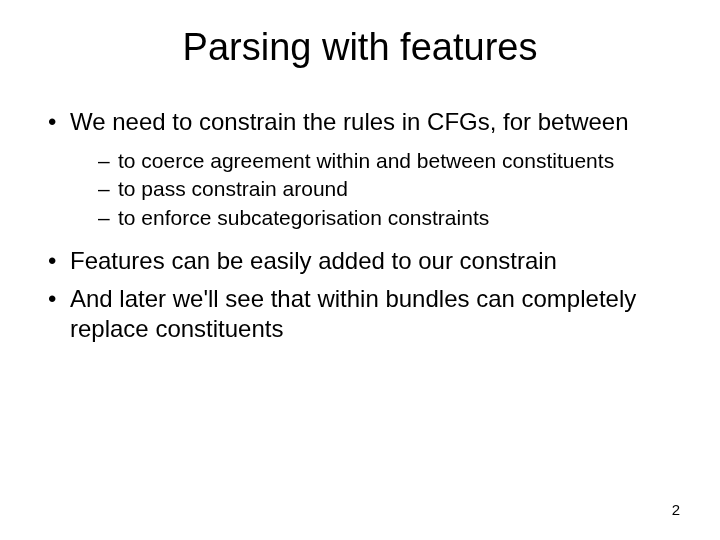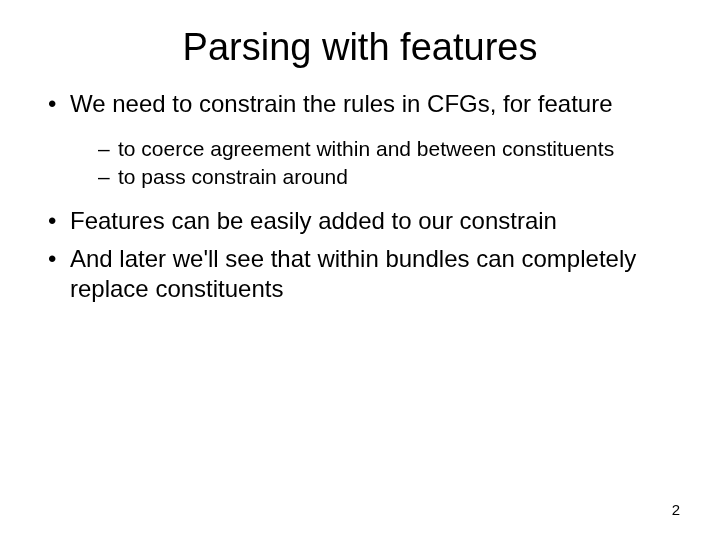--- a/index.html
+++ b/index.html
@@ -1,38 +1,39 @@
 <!DOCTYPE html>
 <html><head>
 <meta charset="utf-8">
 <style>
   * { margin: 0; padding: 0; box-sizing: border-box; }
   html, body { width: 720px; height: 540px; background: #fff; font-family: Arial, Helvetica, sans-serif; color: #000; }
   .slide { width: 720px; height: 540px; position: relative; padding: 20px 30px 30px 30px; }
-  .title { font-size: 38px; text-align: center; margin-top: 6px; margin-bottom: 20px; font-weight: normal; }
+  .title { font-size: 38px; text-align: center; margin-top: 6px; margin-bottom: 38px; font-weight: normal; }
   .bullets-lvl1 { list-style: none; padding-left: 18px; }
   .bullets-lvl1 > li { font-size: 24px; line-height: 1.25; margin-bottom: 8px; position: relative; padding-left: 22px; }
   .bullets-lvl1 > li::before { content: "•"; position: absolute; left: 0; top: 0; }
-  .bullets-lvl2 { list-style: none; padding-left: 28px; margin-top: 16px; margin-bottom: 14px; }
+  .bullets-lvl2 { list-style: none; padding-left: 28px; margin-top: 10px; margin-bottom: 14px; }
   .bullets-lvl2 > li { font-size: 21px; line-height: 1.35; position: relative; padding-left: 20px; }
   .bullets-lvl2 > li::before { content: "–"; position: absolute; left: 0; top: 0; }
   .page-number { position: absolute; bottom: 22px; right: 40px; font-size: 15px; color: #000; }
 </style>
 </head>
 <body>
 
 <div class="slide">
   <h1 class="title">Parsing with features</h1>
 
   <ul class="bullets-lvl1">
     <li>
-      <span>We need to constrain the rules in CFGs, for feature</span>
+      <span>We need to constrain the rules in CFGs, for between</span>
       <ul class="bullets-lvl2">
         <li><span>to coerce agreement within and between constituents</span></li>
         <li><span>to pass constrain around</span></li>
+        <li><span>to enforce subcategorisation constraints</span></li>
       </ul>
     </li>
     <li><span>Features can be easily added to our constrain</span></li>
     <li><span>And later we'll see that within bundles can completely replace constituents</span></li>
   </ul>
 
   <div class="page-number">2</div>
 </div>
 
 </body></html>

